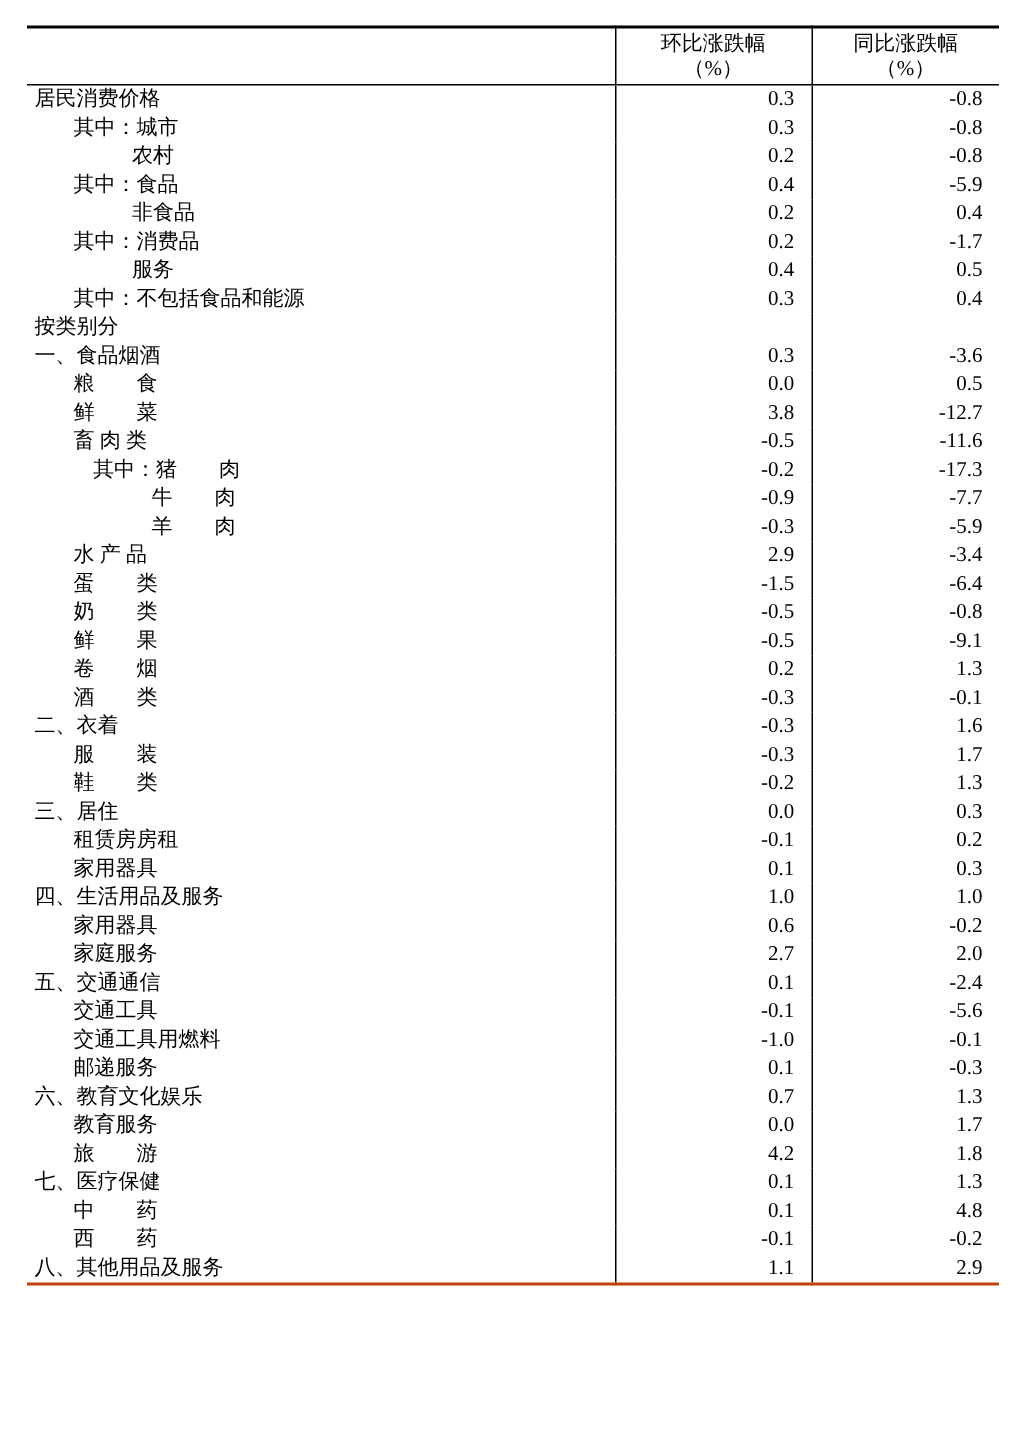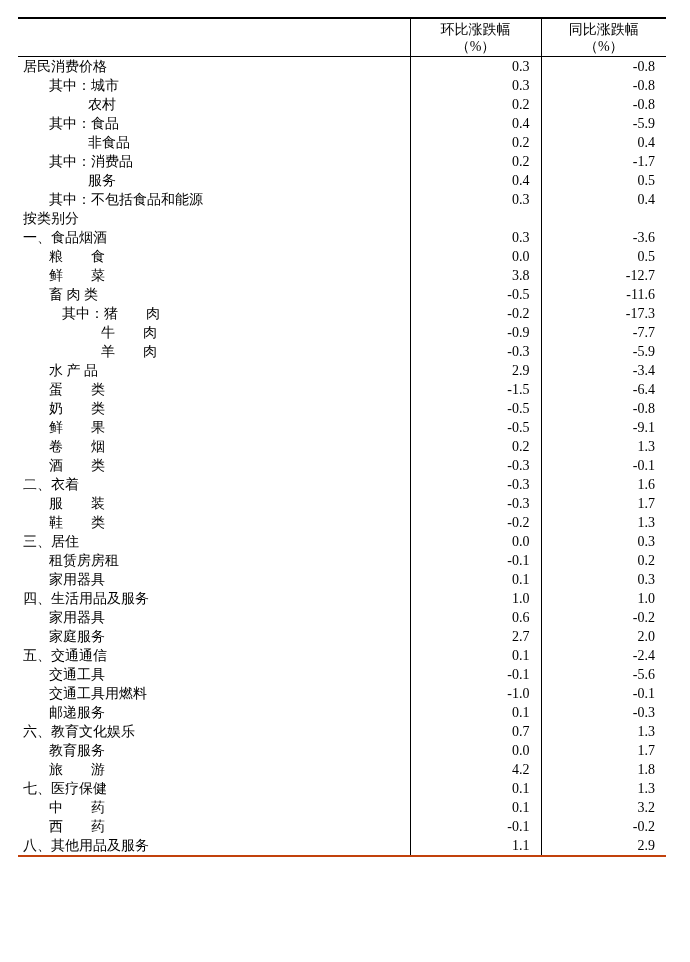--- a/index.html
+++ b/index.html
@@ -280,21 +280,21 @@
           <td class="val">1.8</td>
         </tr>
         <tr>
           <td class="label ind0">七、医疗保健</td>
           <td class="val">0.1</td>
           <td class="val">1.3</td>
         </tr>
         <tr>
           <td class="label ind1">中　　药</td>
           <td class="val">0.1</td>
-          <td class="val">3.2</td>
+          <td class="val">4.8</td>
         </tr>
         <tr>
           <td class="label ind1">西　　药</td>
           <td class="val">-0.1</td>
           <td class="val">-0.2</td>
         </tr>
         <tr>
           <td class="label ind0">八、其他用品及服务</td>
           <td class="val">1.1</td>
           <td class="val">2.9</td>

